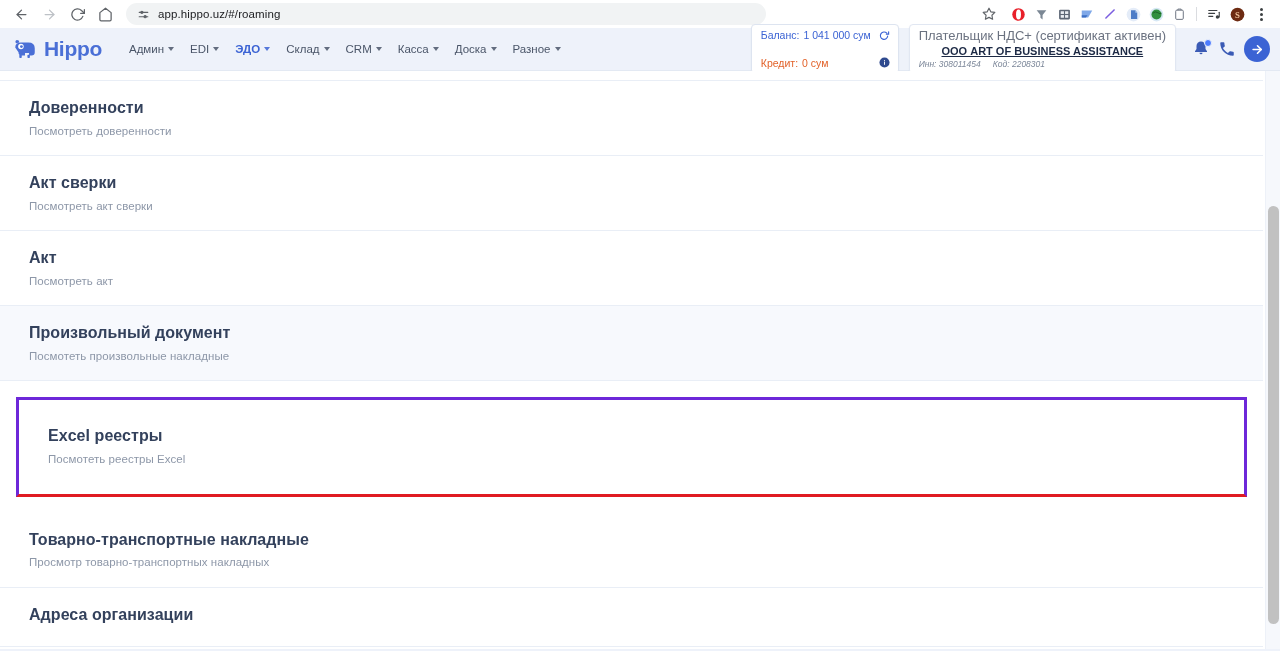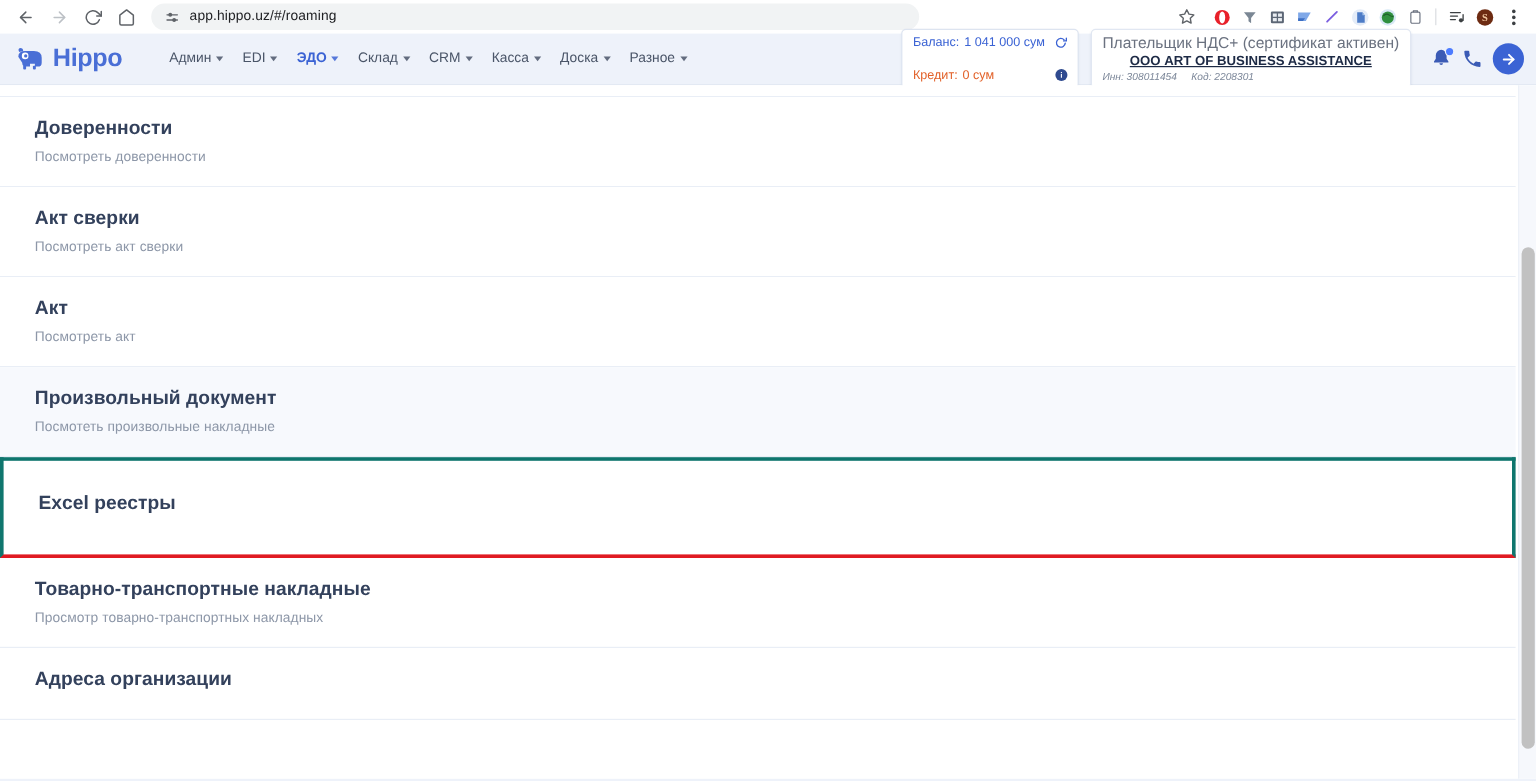--- a/index.html
+++ b/index.html
@@ -83,21 +83,20 @@
 
   
   .app-header {
     height: 43px;
     background: #eef2fa;
     display: flex;
     align-items: center;
     padding: 0 10px 0 12px;
     border-bottom: 1px solid #e3e9f3;
     position: relative;
-    gap: 12px;
   }
   .brand { display: flex; align-items: center; gap: 6px; flex-shrink: 0; }
   .brand-logo { width: 26px; height: 26px; display:block; }
   .brand-name {
     font-size: 21px;
     font-weight: 700;
     color: #4a6fd6;
     letter-spacing: -0.3px;
   }
 
@@ -249,23 +248,23 @@
     margin-bottom: 5px;
     letter-spacing: 0.05px;
   }
   .row-sub {
     font-size: 11.5px;
     color: #8d97a8;
     line-height: 1.35;
     letter-spacing: 0.05px;
   }
   .row.highlight {
-    border: 3px solid #0f766e;
+    border: 3px solid #6d28d9;
     border-left-width: 3px;
-    margin: 0;
+    margin: 16px;
     padding: 25px 0 26px 29px;
     border-bottom: 3px solid #e01b22;
   }
   .row.last { border-bottom: 1px solid #e9eef6; }
 
   
   .scrollbar {
     position: absolute;
     top: 0; right: 0;
     width: 15px;
@@ -544,20 +543,21 @@
       <div class="row-sub">Посмотреть акт</div>
     </div>
 
     <div class="row alt">
       <div class="row-title">Произвольный документ</div>
       <div class="row-sub">Посмотеть произвольные накладные</div>
     </div>
 
     <div class="row highlight">
       <div class="row-title">Excel реестры</div>
+      <div class="row-sub">Посмотеть реестры Excel</div>
     </div>
 
     <div class="row">
       <div class="row-title">Товарно-транспортные накладные</div>
       <div class="row-sub">Просмотр товарно-транспортных накладных</div>
     </div>
 
     <div class="row last">
       <div class="row-title">Адреса организации</div>
       <div class="row-sub"></div>

